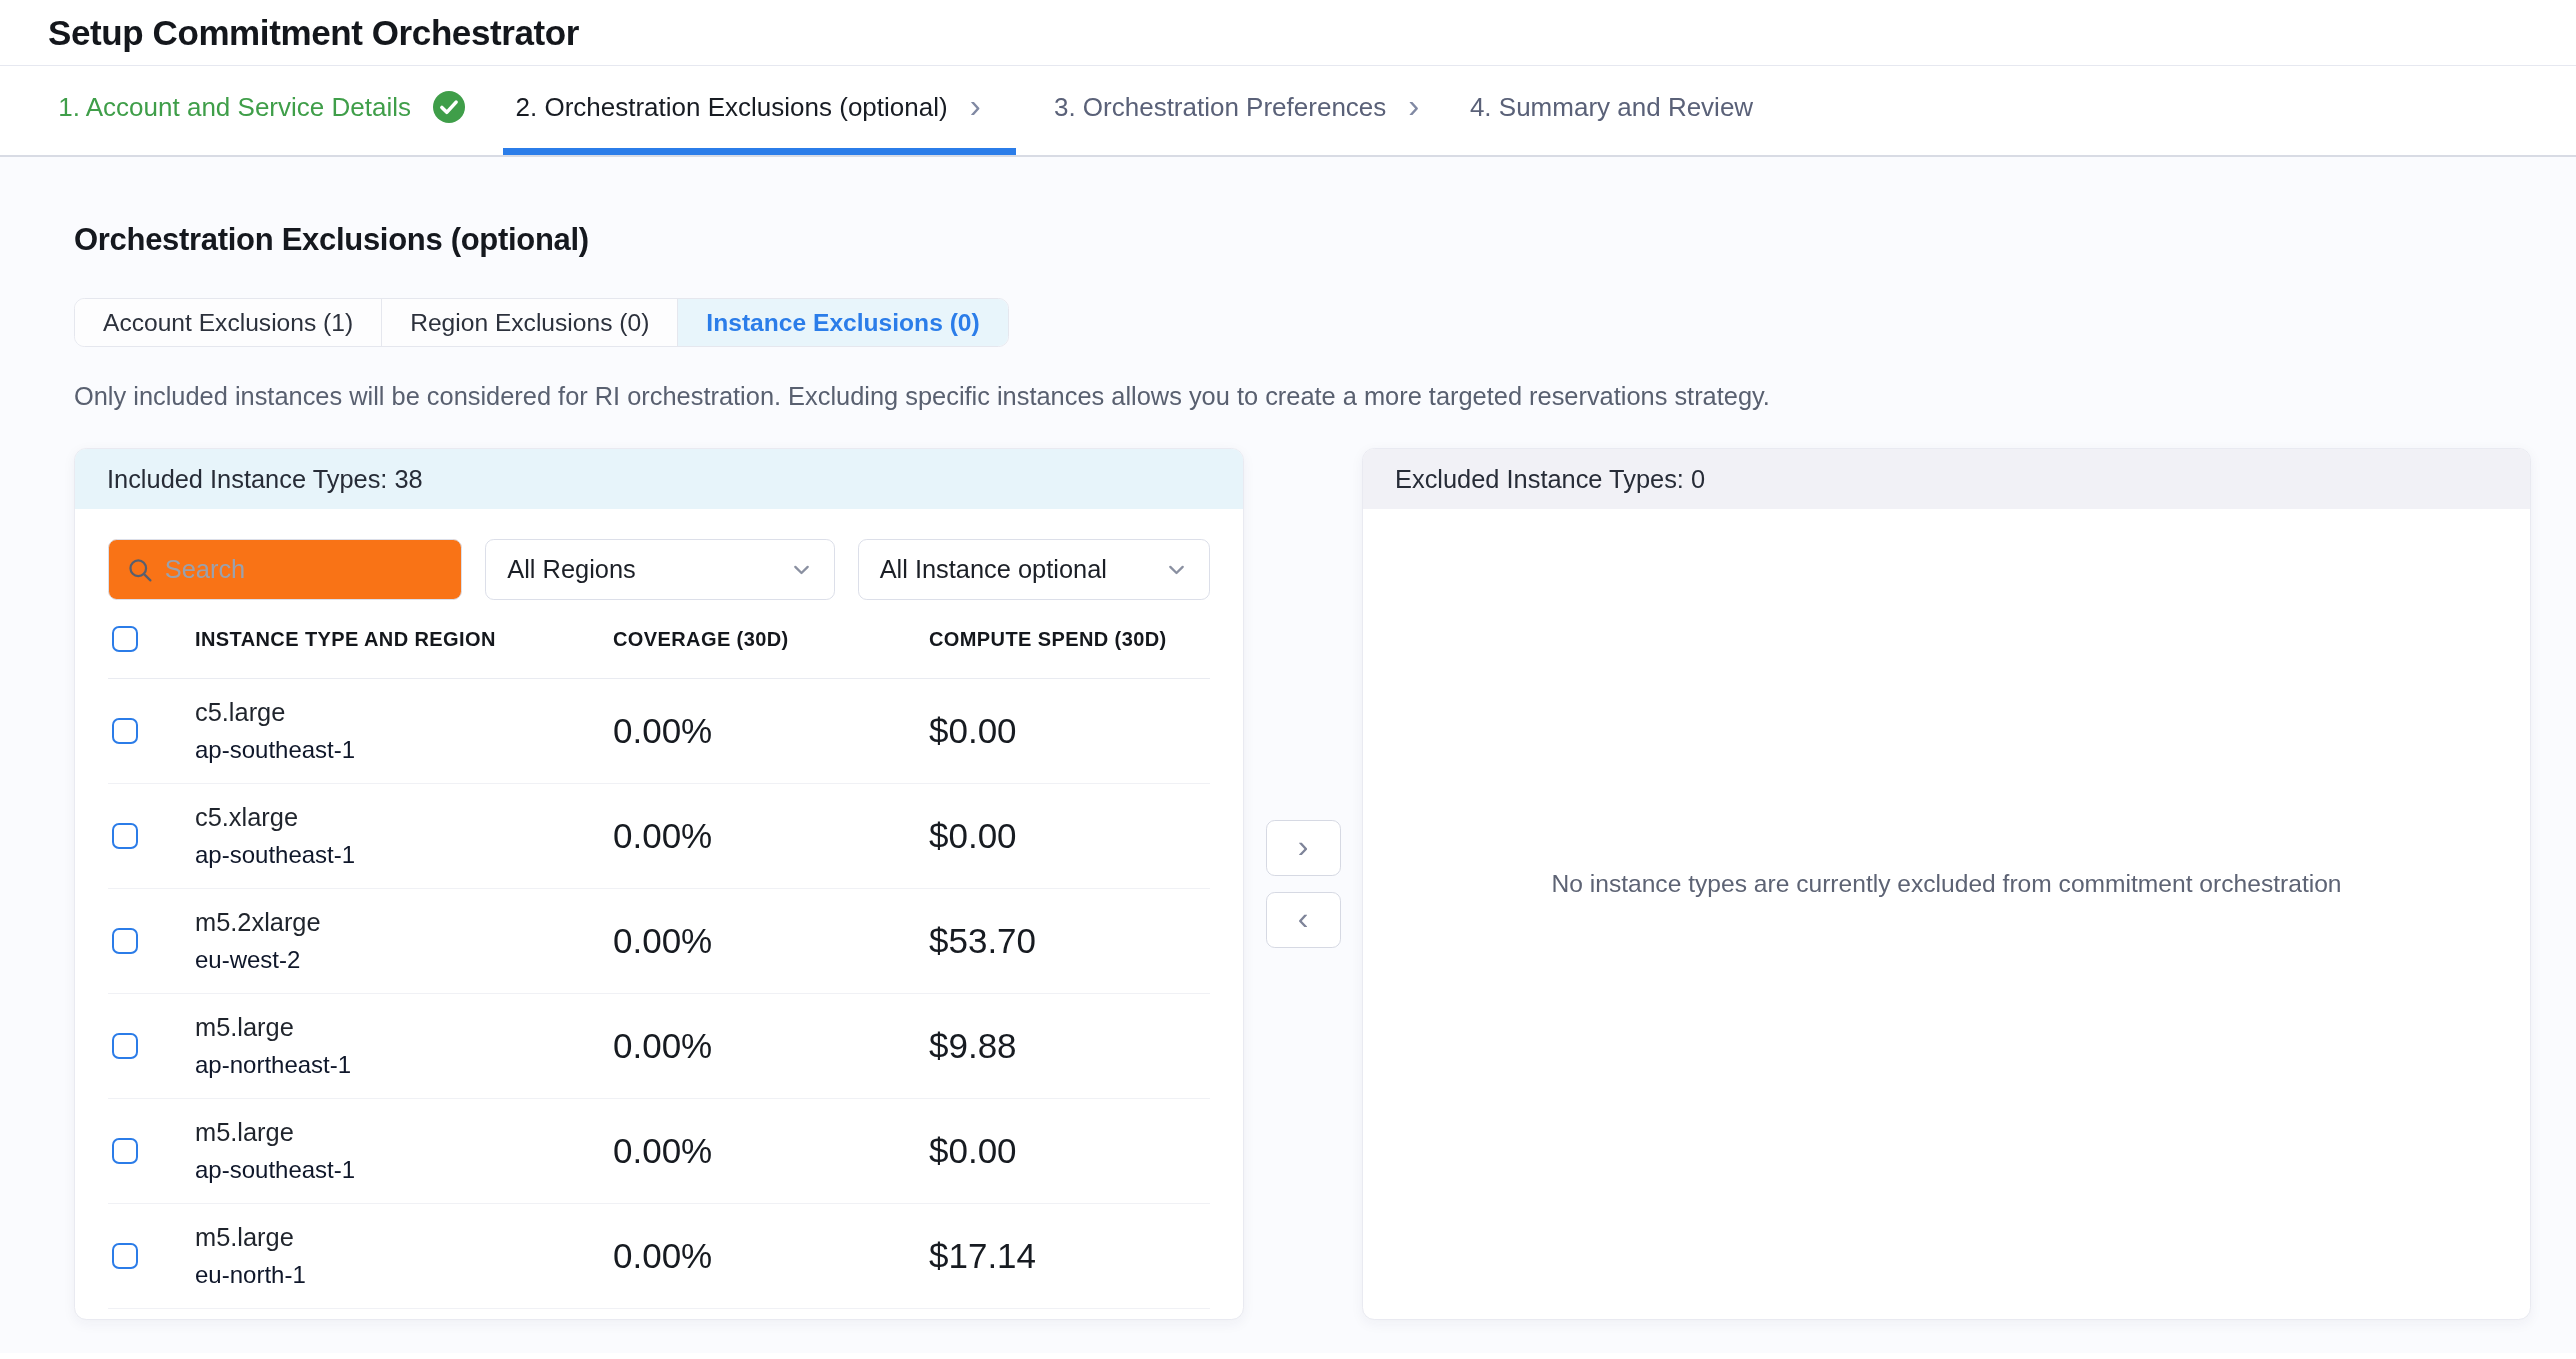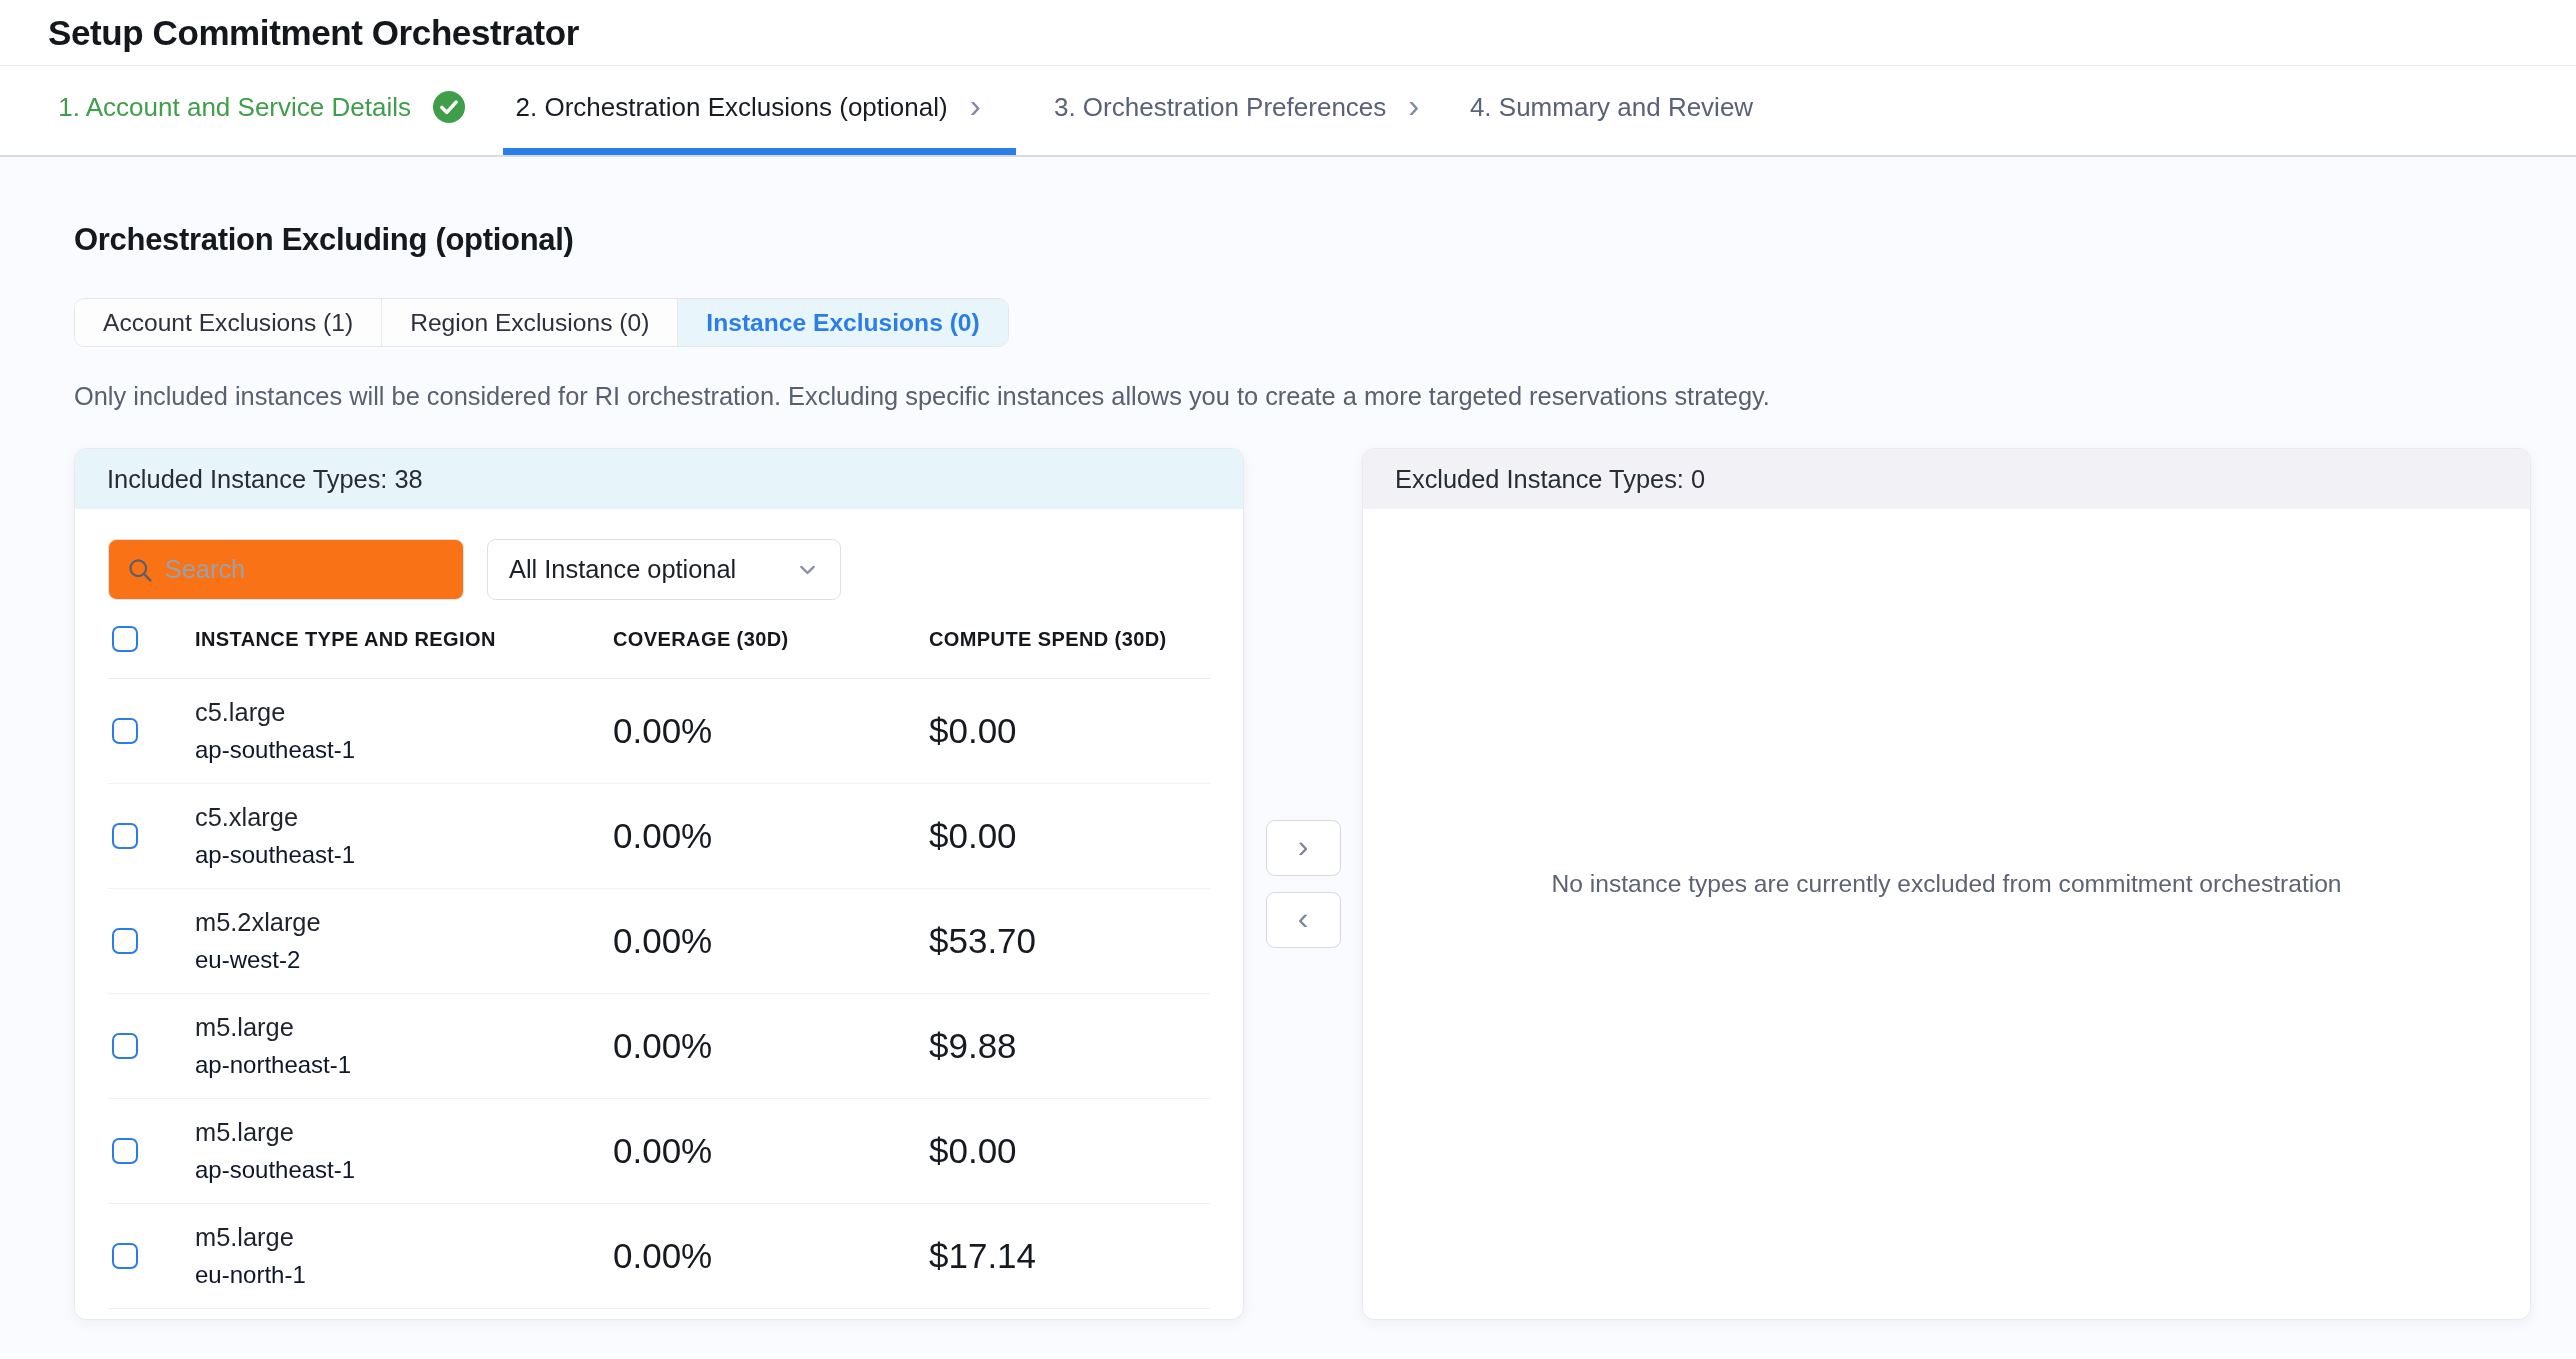--- a/index.html
+++ b/index.html
@@ -270,21 +270,21 @@
     <span>3. Orchestration Preferences</span>
     <span class="sep-chevron">›</span>
   </div>
   <div class="step">
     <span>4. Summary and Review</span>
   </div>
 </nav>
 
 <main class="content">
 
-  <h2 class="section-heading">Orchestration Excluding (optional)</h2>
+  <h2 class="section-heading">Orchestration Exclusions (optional)</h2>
 
   <div class="pill-tabs">
     <div class="pill">Account Exclusions (1)</div>
     <div class="pill">Region Exclusions (0)</div>
     <div class="pill active">Instance Exclusions (0)</div>
   </div>
 
   <p class="section-desc">Only included instances will be considered for RI orchestration. Excluding specific instances allows you to create a more targeted reservations strategy.</p>
 
   <div class="panels">
@@ -294,20 +294,26 @@
         <span>Included Instance Types: 38</span>
       </div>
 
       <div class="filters">
         <div class="search-box">
           <svg class="search-icon-svg" viewBox="0 0 30 30">
             <circle cx="13" cy="13" r="9" fill="none" stroke="#585f6e" stroke-width="2.6"></circle>
             <line x1="20" y1="20" x2="27" y2="27" stroke="#585f6e" stroke-width="2.6" stroke-linecap="round"></line>
           </svg>
           <input type="text" placeholder="Search" style="">
+        </div>
+        <div class="select-box regions">
+          <span>All Regions</span>
+          <svg class="dd-chevron" viewBox="0 0 26 26">
+            <path d="M6 10 L13 17 L20 10" fill="none" stroke="#8a90a1" stroke-width="2.6" stroke-linecap="round" stroke-linejoin="round"></path>
+          </svg>
         </div>
         <div class="select-box families">
           <span>All Instance optional</span>
           <svg class="dd-chevron" viewBox="0 0 26 26">
             <path d="M6 10 L13 17 L20 10" fill="none" stroke="#8a90a1" stroke-width="2.6" stroke-linecap="round" stroke-linejoin="round"></path>
           </svg>
         </div>
       </div>
 
       <div class="tbl">

